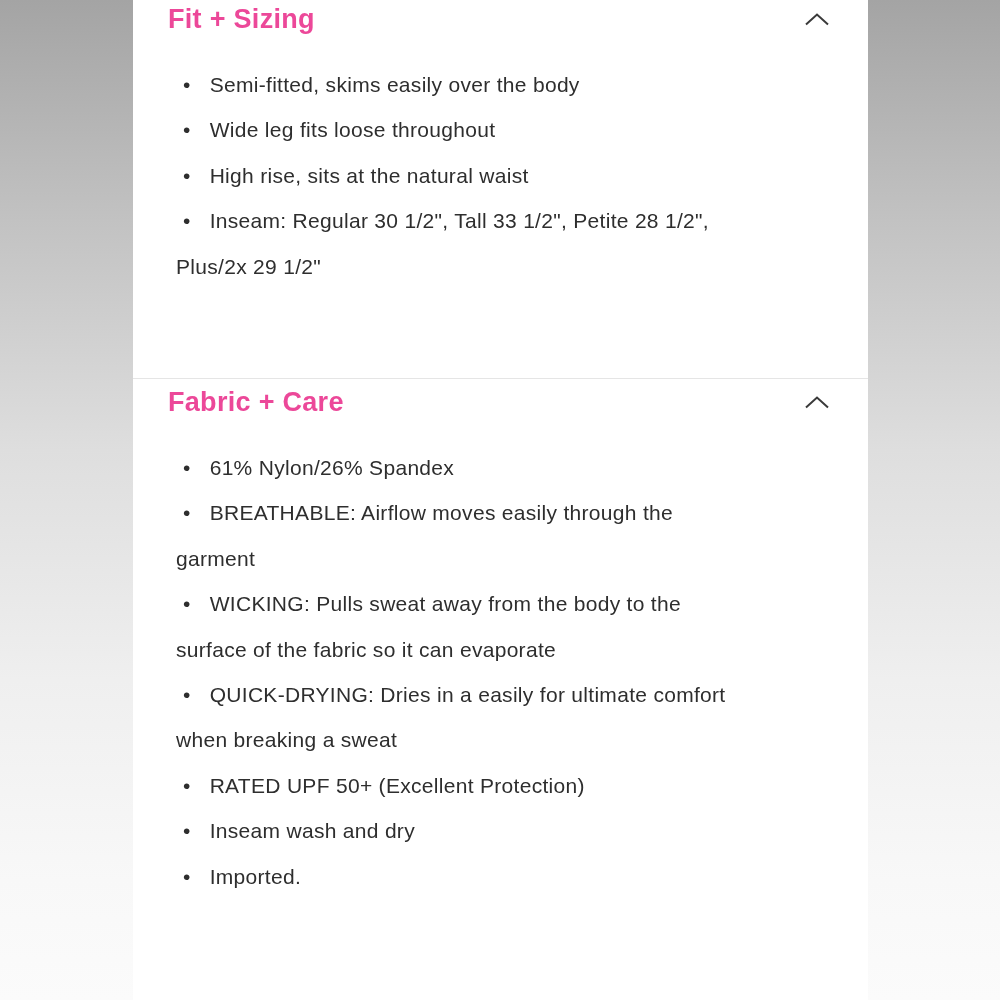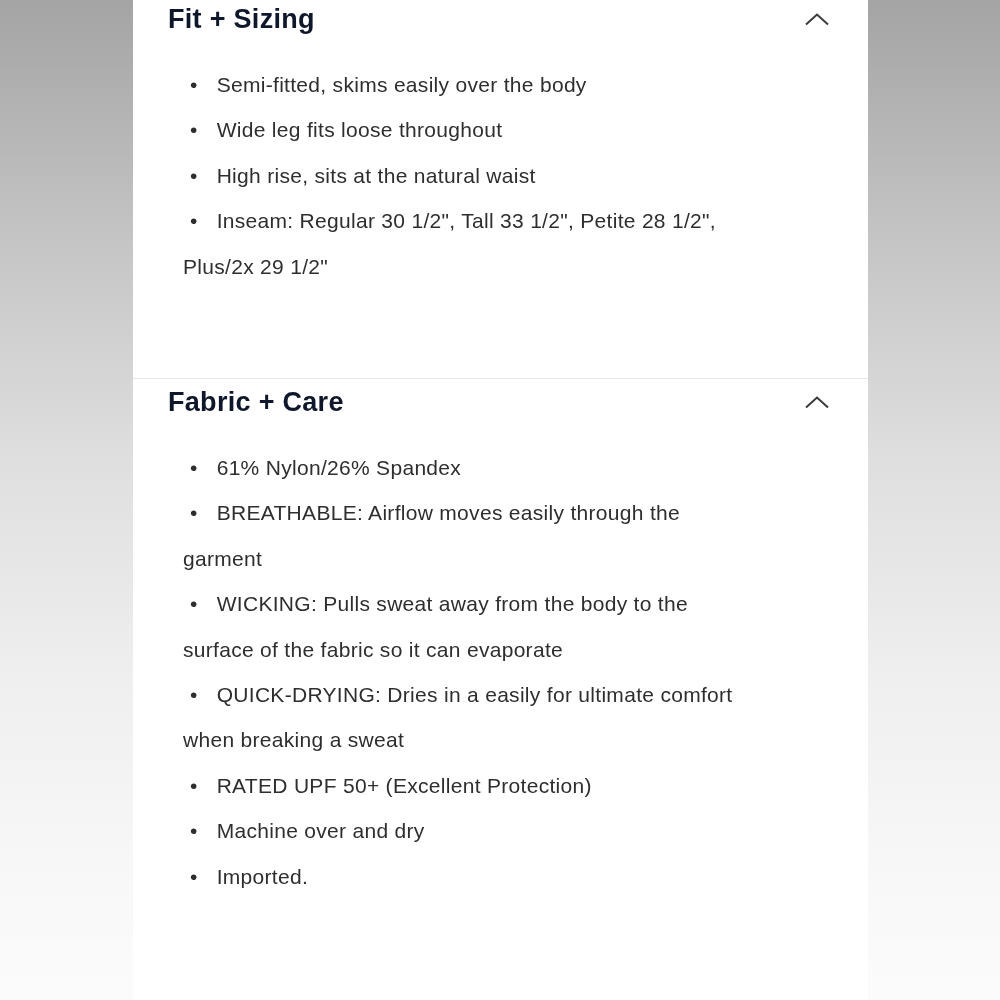--- a/index.html
+++ b/index.html
@@ -35,30 +35,30 @@
     margin-top: 2px;
   }
   .sec-header.second {
     margin-top: 6px;
   }
   .sec-title {
     margin: 0;
     font-size: 27px;
     line-height: 34px;
     font-weight: bold;
-    color: #0f172a;
+    color: #ec4899;
     letter-spacing: 0.3px;
   }
   .chevron {
     flex: 0 0 auto;
     display: block;
   }
   ul.bullets {
     list-style: none;
-    margin: 26px 0 0 15px;
+    margin: 26px 0 0 8px;
     padding: 0;
   }
   ul.bullets li {
     margin: 0;
     padding: 0;
     font-size: 21px;
     line-height: 45.4px;
     color: #2e2e2e;
     letter-spacing: 0.3px;
   }
@@ -109,18 +109,18 @@
     </div>
     <ul class="bullets">
       <li><span class="bullet">•</span><span class="li-text">61% Nylon/26% Spandex</span></li>
       <li><span class="bullet">•</span><span class="li-text">BREATHABLE: Airflow moves easily through the
 garment</span></li>
       <li><span class="bullet">•</span><span class="li-text">WICKING: Pulls sweat away from the body to the
 surface of the fabric so it can evaporate</span></li>
       <li><span class="bullet">•</span><span class="li-text">QUICK-DRYING: Dries in a easily for ultimate comfort
 when breaking a sweat</span></li>
       <li><span class="bullet">•</span><span class="li-text">RATED UPF 50+ (Excellent Protection)</span></li>
-      <li><span class="bullet">•</span><span class="li-text">Machine over and dry</span></li>
+      <li><span class="bullet">•</span><span class="li-text">Inseam wash and dry</span></li>
       <li><span class="bullet">•</span><span class="li-text">Imported.</span></li>
     </ul>
   </section>
 
 </div>
 
 </body></html>

